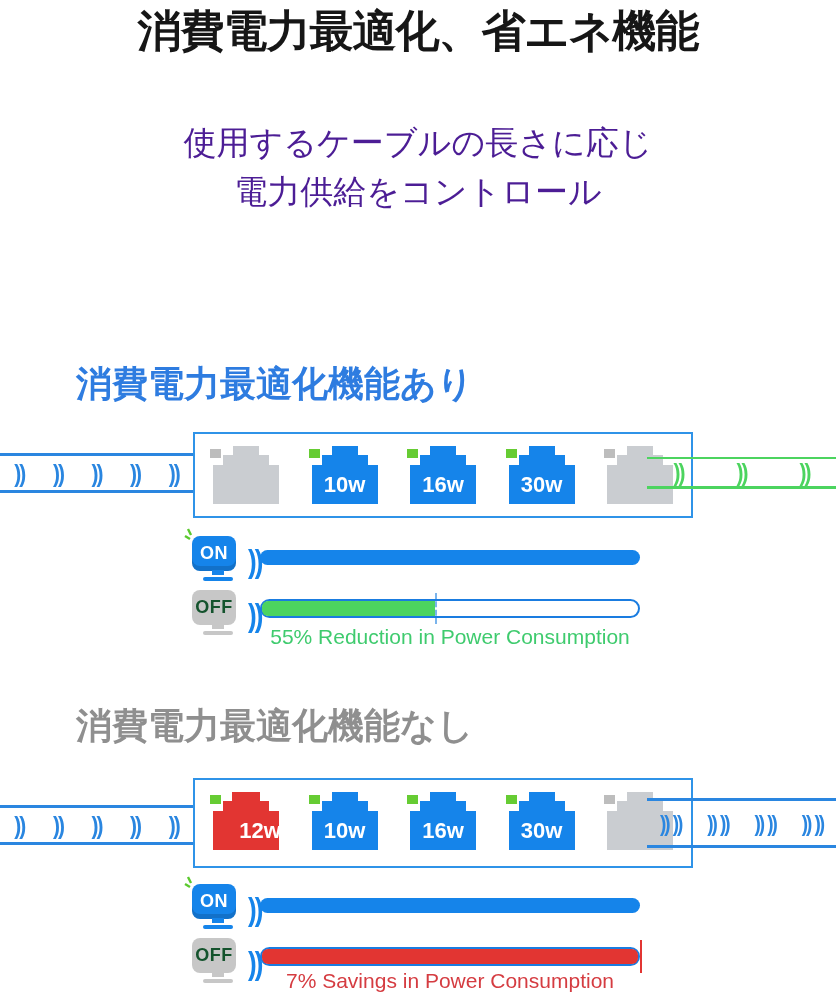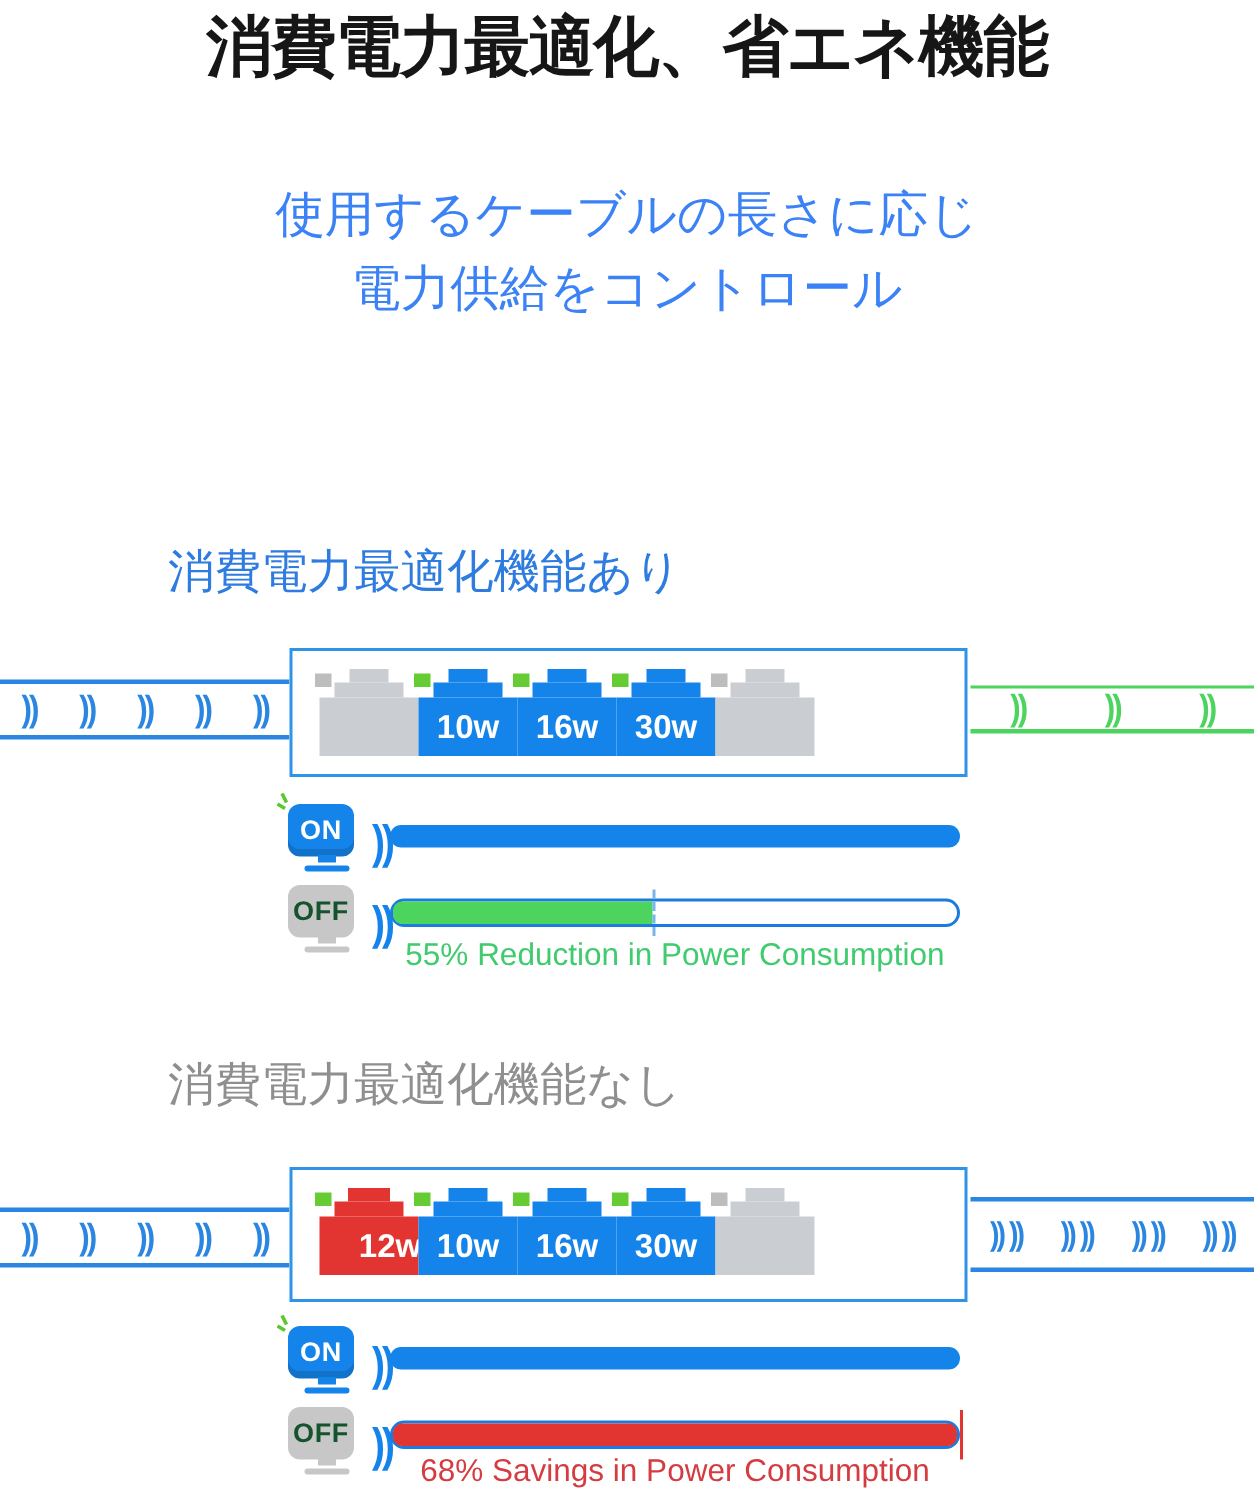--- a/index.html
+++ b/index.html
@@ -3,22 +3,22 @@
 <meta charset="utf-8">
 <style>
   * { margin:0; padding:0; box-sizing:border-box; }
   body { background:#ffffff; font-family:"Liberation Sans", sans-serif; }
   .canvas { position:relative; width:836px; height:1000px; background:#ffffff; overflow:hidden; margin:0 auto; }
 
   
   .main-title { position:absolute; top:2px; left:0; right:0; text-align:center;
     font-size:44px; font-weight:900; color:#161616; letter-spacing:-1px; }
   .subtitle { position:absolute; top:118px; left:0; right:0; text-align:center;
-    font-size:33px; font-weight:300; color:#3b82f6; line-height:49px; }
-  .sec-heading { position:absolute; left:76px; font-size:31px; font-weight:400;margin-left:36px; }
+    font-size:33px; font-weight:300; color:#4c1d95; line-height:49px; }
+  .sec-heading { position:absolute; left:76px; font-size:36px; font-weight:700; }
   .sec-heading.blue { top:360px; color:#2e7ce0; }
   .sec-heading.gray { top:702px; color:#8f8f8f; }
 
   
   .diagram { position:absolute; left:0; width:836px; }
   .diagram.d1 { top:432px; height:86px; }
   .diagram.d2 { top:778px; height:90px; }
 
   .cable { position:absolute; display:flex; justify-content:space-around; align-items:center; }
   .cable-blue { border-top:3px solid #2a86e0; border-bottom:3px solid #2a86e0; }
@@ -26,22 +26,22 @@
   .d1 .cable-left  { left:0; top:21px; width:193px; height:40px; }
   .d1 .cable-right { left:647px; top:25px; width:189px; height:32px; }
   .d2 .cable-left  { left:0; top:27px; width:193px; height:40px; }
   .d2 .cable-right { left:647px; top:20px; width:189px; height:50px; }
 
   .sig { font-size:21px; font-weight:700; color:#2a86e0; letter-spacing:-2px; line-height:1; transform:scaleY(1.15); }
   .sig.green { color:#4cd45f; }
   .sig-pair { display:flex; gap:4px; }
   .sig-pair .sig { font-size:19px; }
 
-  .switch-box { position:absolute; left:193px; top:0; width:452px; height:100%;
-    border:2px solid #2f93e8; background:#fff; display:flex; 
+  .switch-box { position:absolute; left:193px; top:0; width:500px; height:100%;
+    border:2px solid #2f93e8; background:#fff; display:flex; justify-content:space-between;
     padding:12px 18px 0; }
 
   
   .port { position:relative; width:66px; height:60px; }
   .p-led { position:absolute; left:-3px; top:3px; width:11px; height:9px; }
   .led-green { background:#66cc33; }
   .led-gray { background:#bdbdbd; }
   .p-top { margin:0 auto; width:26px; height:9px; }
   .p-mid { margin:0 auto; width:46px; height:10px; }
   .p-body { width:66px; height:39px; display:flex; align-items:center; justify-content:center;
@@ -262,15 +262,15 @@
       <div class="m-neck"></div>
       <div class="m-base"></div>
     </div>
     <span class="row-sig">))</span>
     <div class="bar-off">
       <div class="bar-fill fill-red" style="width:100%"></div>
       <div class="tick-red"></div>
     </div>
   </div>
 
-  <div class="caption c2">68% Savings in Power Consumption</div>
+  <div class="caption c2">7% Savings in Power Consumption</div>
 
 </div>
 
 </body></html>

